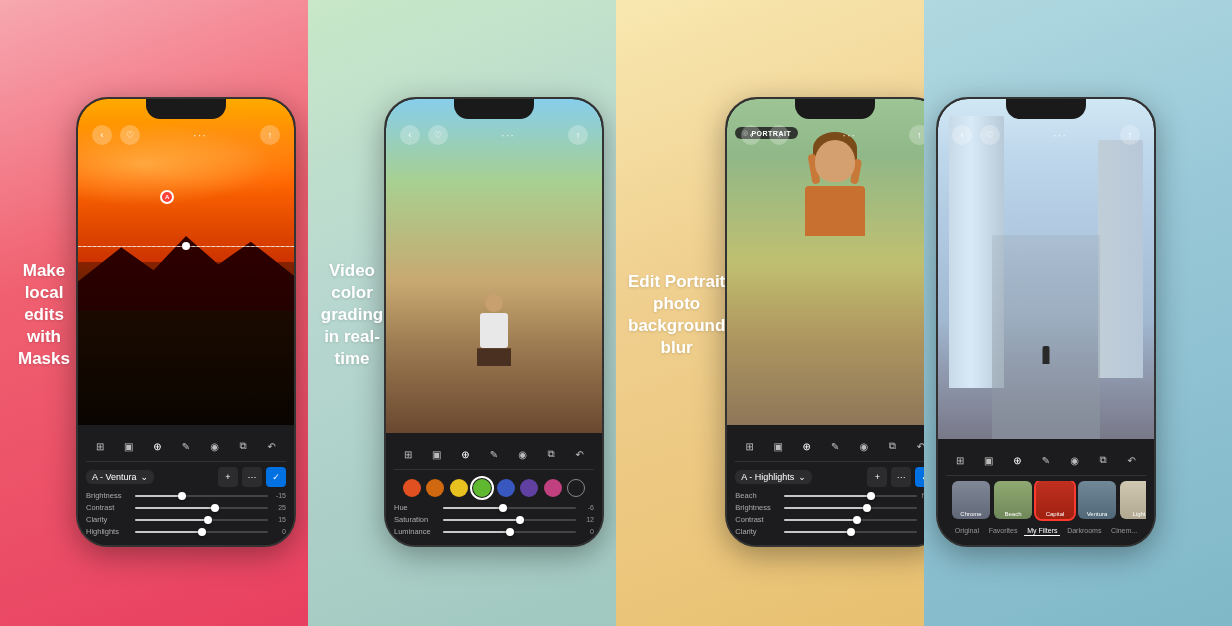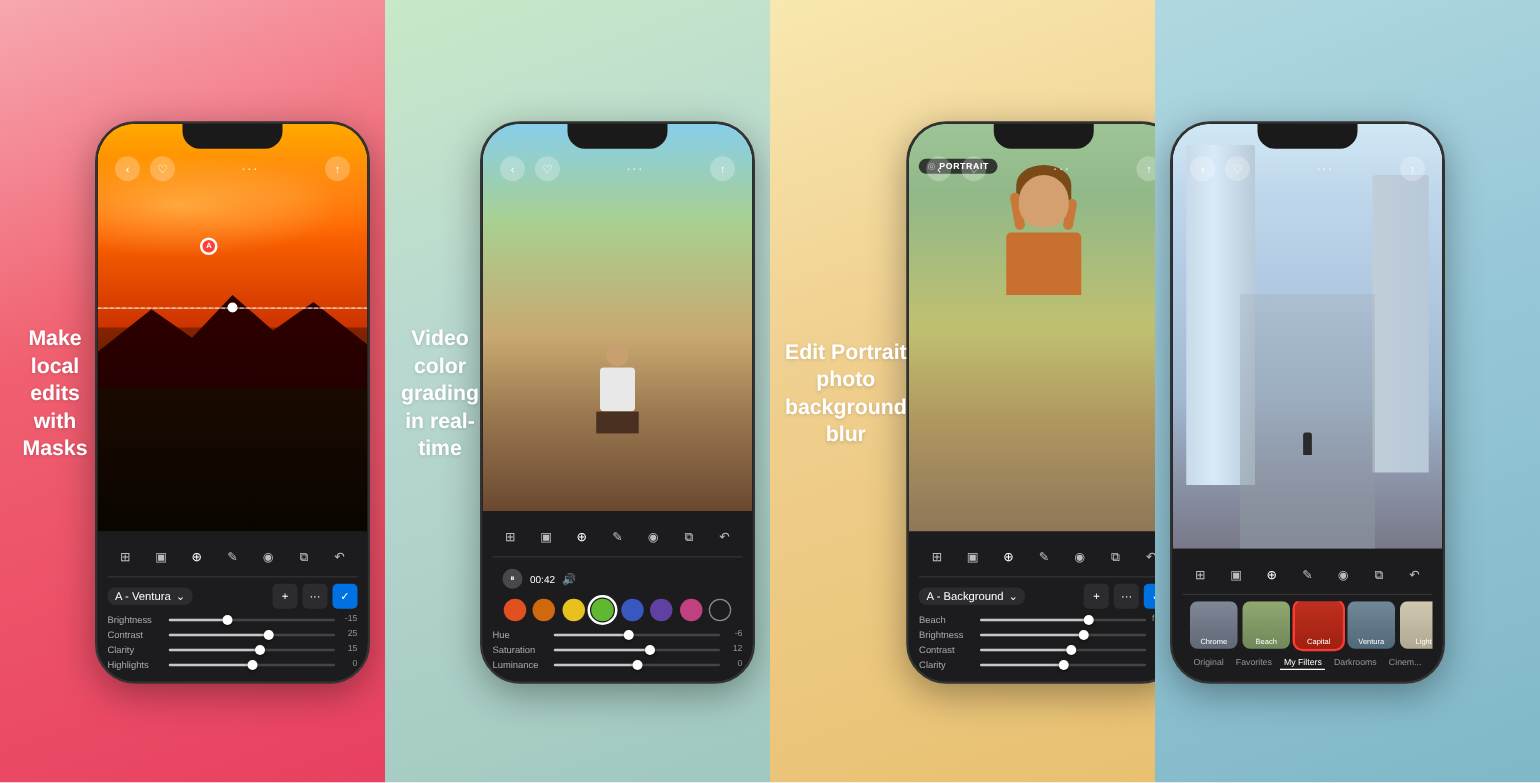--- a/index.html
+++ b/index.html
@@ -578,25 +578,20 @@
         <div class="toolbar-icons-row">
           <div class="tool-icon">⊞</div>
           <div class="tool-icon">▣</div>
           <div class="tool-icon active">⊕</div>
           <div class="tool-icon">✎</div>
           <div class="tool-icon">◉</div>
           <div class="tool-icon">⧉</div>
           <div class="tool-icon">↶</div>
         </div>
 
-        <div class="video-playbar">
-          <div class="play-pause-btn">⏸</div>
-          <div class="time-label">00:42</div>
-          <div class="volume-icon">🔊</div>
-        </div>
 
         <div class="color-circles-row">
           <div class="color-circle" style="background:#e05020;"></div>
           <div class="color-circle" style="background:#d06810;"></div>
           <div class="color-circle" style="background:#e8c020;"></div>
           <div class="color-circle selected" style="background:#60b830;"></div>
           <div class="color-circle" style="background:#3858c0;"></div>
           <div class="color-circle" style="background:#6040a0;"></div>
           <div class="color-circle" style="background:#c04080;"></div>
           <div class="color-circle" style="background:transparent;border:1.5px solid #888;"></div>
@@ -675,21 +670,21 @@
           <div class="tool-icon">⊞</div>
           <div class="tool-icon">▣</div>
           <div class="tool-icon active">⊕</div>
           <div class="tool-icon">✎</div>
           <div class="tool-icon">◉</div>
           <div class="tool-icon">⧉</div>
           <div class="tool-icon">↶</div>
         </div>
         <div class="controls-row">
           <div class="mask-selector">
-            <span>A - Background</span>
+            <span>A - Highlights</span>
             <span>⌄</span>
           </div>
           <div style="display:flex;gap:4px;align-items:center;">
             <div class="btn-small">+</div>
             <div class="btn-small">···</div>
             <div class="btn-check">✓</div>
           </div>
         </div>
         <div class="slider-row">
           <div class="slider-label">Beach</div>

